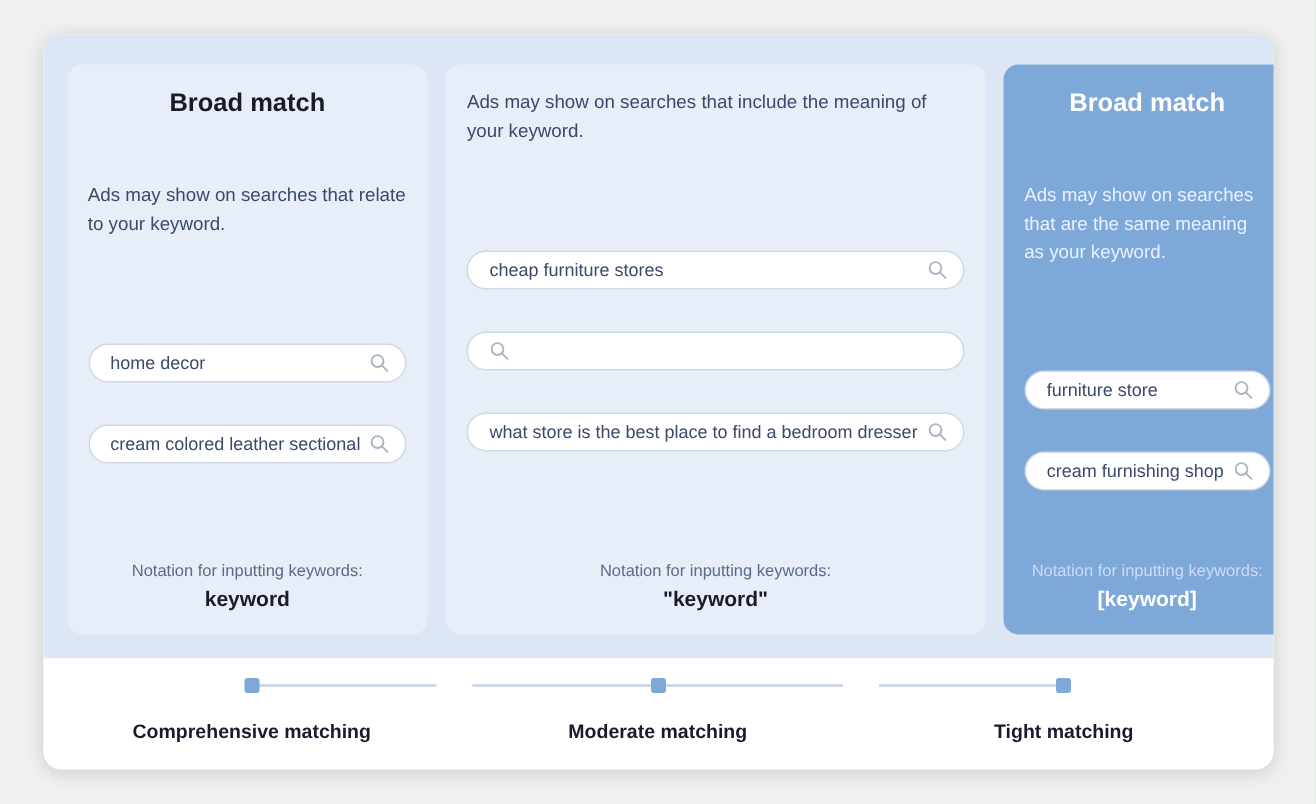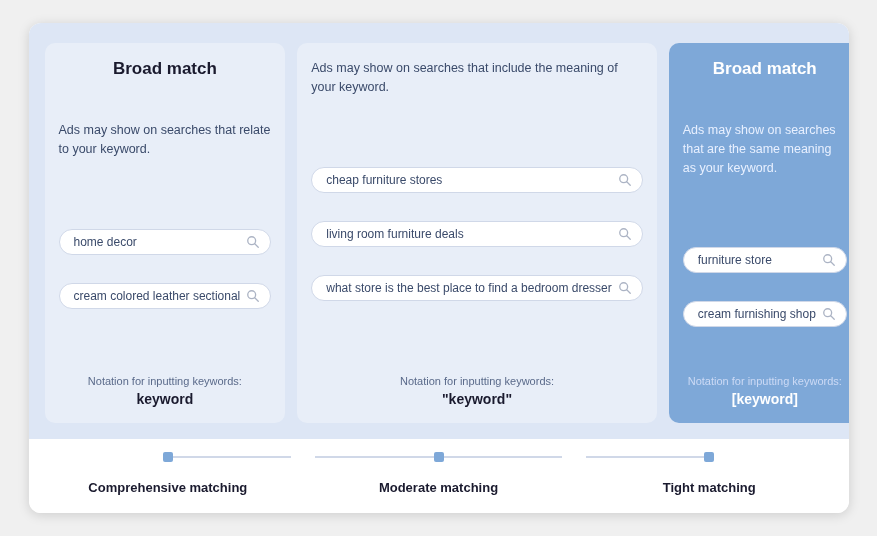--- a/index.html
+++ b/index.html
@@ -204,21 +204,20 @@
         <div class="column-desc">Ads may show on searches that include the meaning of your keyword.</div>
         <div class="search-inputs">
           <div class="search-box">
             <span class="text">cheap furniture stores</span>
             <svg class="search-icon" viewBox="0 0 16 16" fill="none">
               <circle cx="6.5" cy="6.5" r="4.5" stroke="#5a6a8a" stroke-width="1.5"></circle>
               <line x1="10" y1="10" x2="14" y2="14" stroke="#5a6a8a" stroke-width="1.5" stroke-linecap="round"></line>
             </svg>
           </div>
           <div class="search-box">
-            <span class="text">living room furniture deals</span>
             <svg class="search-icon" viewBox="0 0 16 16" fill="none">
               <circle cx="6.5" cy="6.5" r="4.5" stroke="#5a6a8a" stroke-width="1.5"></circle>
               <line x1="10" y1="10" x2="14" y2="14" stroke="#5a6a8a" stroke-width="1.5" stroke-linecap="round"></line>
             </svg>
           </div>
           <div class="search-box">
             <span class="text">what store is the best place to find a bedroom dresser</span>
             <svg class="search-icon" viewBox="0 0 16 16" fill="none">
               <circle cx="6.5" cy="6.5" r="4.5" stroke="#5a6a8a" stroke-width="1.5"></circle>
               <line x1="10" y1="10" x2="14" y2="14" stroke="#5a6a8a" stroke-width="1.5" stroke-linecap="round"></line>

